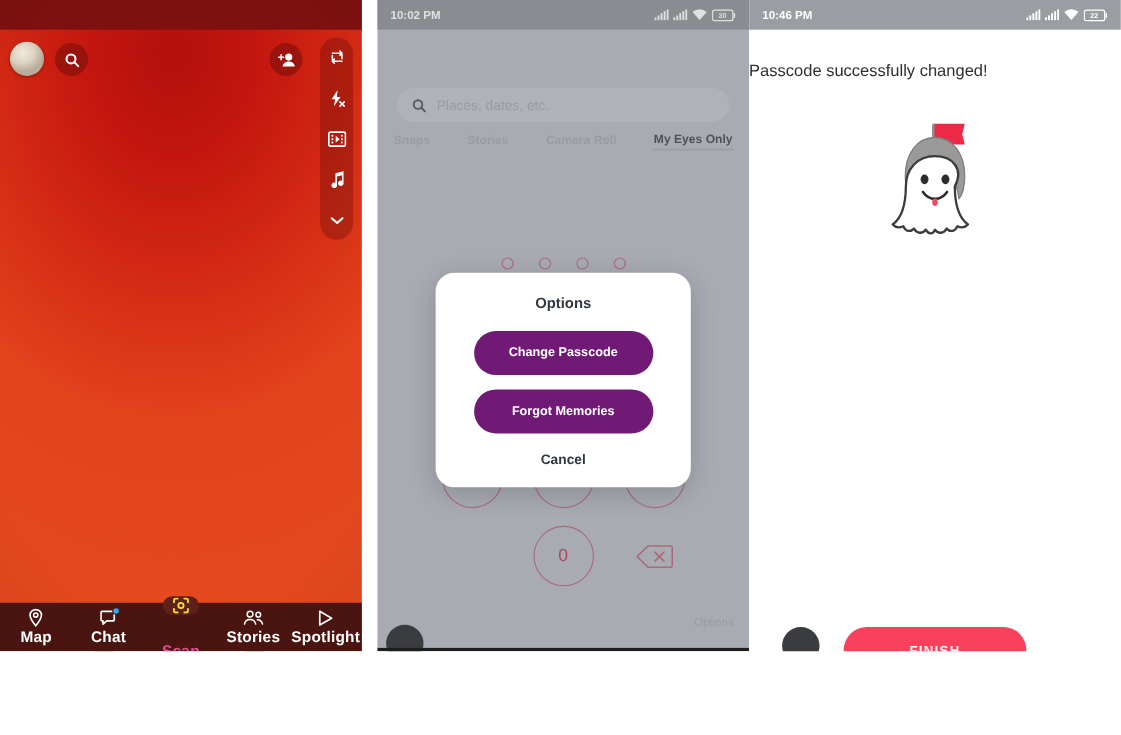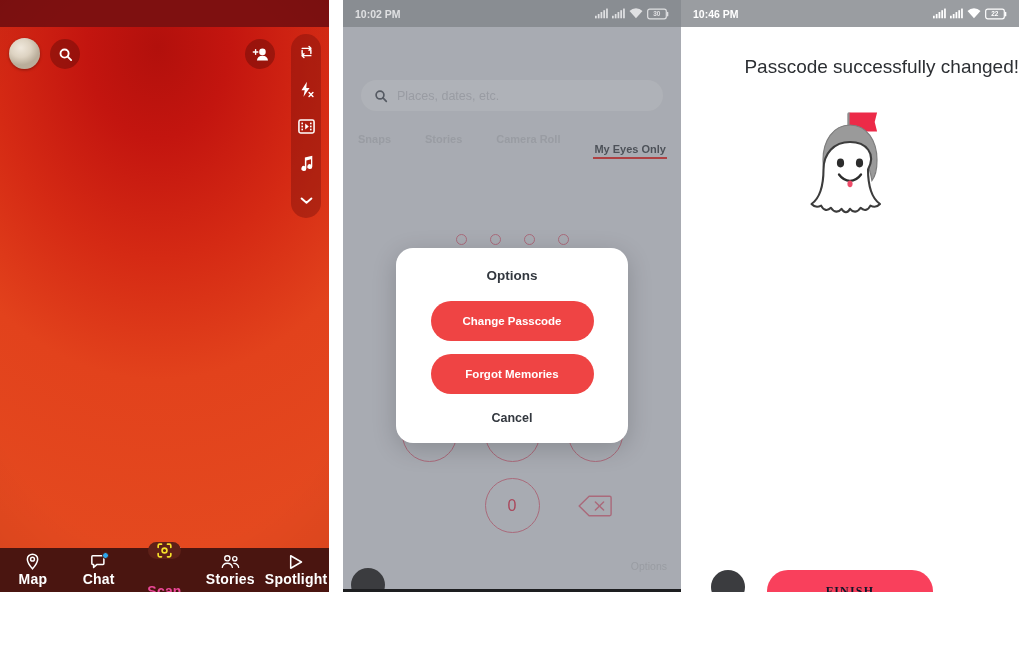--- a/index.html
+++ b/index.html
@@ -129,21 +129,21 @@
     background: rgba(255,255,255,0.13);
     display: flex; align-items: center; gap: 9px; padding: 0 13px;
   }
   .mem-search-ph { font-size: 12.5px; color: #9b9ea5; }
   .mem-tabs {
     position: absolute; left: 14px; right: 14px; top: 118px;
     display: flex; align-items: center; justify-content: space-between;
     font-size: 11px; font-weight: bold;
   }
   .mem-tab { color: #9b9ea5; padding: 3px 1px; }
-  .mem-tab.active { color: #2e333b; border-bottom: 2px solid #b91c1c; padding-bottom: 2px; margin-top: 22px; }
+  .mem-tab.active { color: #2e333b; border-bottom: 2px solid #a3a3a3; padding-bottom: 2px; }
   .dots {
     position: absolute; top: 234px; left: 0; right: 0;
     display: flex; justify-content: center; gap: 23px;
   }
   .dot { width: 11px; height: 11px; border-radius: 50%; border: 1.5px solid #b3566c; }
   .keypad {
     position: absolute; left: 0; right: 0; top: 265px;
     display: flex; flex-direction: column; align-items: center; gap: 16px;
   }
   .kp-row { display: flex; gap: 28px; align-items: center; }
@@ -165,53 +165,53 @@
     transform: translateX(-50%);
     width: 232px; border-radius: 17px;
     background: #ffffff;
     padding: 20px 22px 18px;
     display: flex; flex-direction: column; align-items: center;
     box-shadow: 0 6px 24px rgba(0,0,0,0.18);
   }
   .dlg-title { font-size: 13.5px; font-weight: bold; color: #33383f; margin-bottom: 18px; }
   .dlg-btn {
     width: 163px; height: 40px; border-radius: 20px;
-    background: #ef4444; color: #ffffff;
+    background: #701a75; color: #ffffff;
     font-size: 11.5px; font-weight: bold;
     display: flex; align-items: center; justify-content: center;
     margin-bottom: 13px; border: none; cursor: pointer;
     font-family: "Liberation Sans", sans-serif;
   }
   .dlg-cancel { font-size: 12.5px; font-weight: bold; color: #33383f; margin-top: 4px; }
   .p2-home {
     position: absolute; left: 8px; bottom: -10px;
     width: 34px; height: 34px; border-radius: 50%; background: #3b3c3f;
   }
   .p2-botline { position: absolute; left: 0; right: 0; bottom: 0; height: 3px; background: #1d1e20; }
 
   
   .p3-bg { position: absolute; inset: 0; background: #ffffff; }
   .succ-msg {
     position: absolute; left: 0; right: 0; top: 56px;
-    text-align: right;
-    font-size: 19px; color: #2c2f33;
+    text-align: left;
+    font-size: 15px; color: #2c2f33;
   }
   .ghost-wrap {
     position: absolute; left: 0; right: 0; top: 98px;
     display: flex; justify-content: center;
   }
   .finish-btn {
     position: absolute; left: 50%; transform: translateX(-50%);
     top: 570px;
     width: 166px; height: 42px; border-radius: 21px;
-    background: #f9405c; color: #0f172a;
+    background: #f9405c; color: #ffffff;
     font-size: 12px; font-weight: bold; letter-spacing: 1.2px;
     display: flex; align-items: center; justify-content: center;
     border: none; cursor: pointer;
-    font-family: Liberation Serif, serif;
+    font-family: Liberation Sans, sans-serif;
   }
   .p3-home {
     position: absolute; left: 30px; bottom: -12px;
     width: 34px; height: 34px; border-radius: 50%; background: #3b3c3f;
   }
 
   svg { display: block; }
 </style>
 </head>
 <body>

